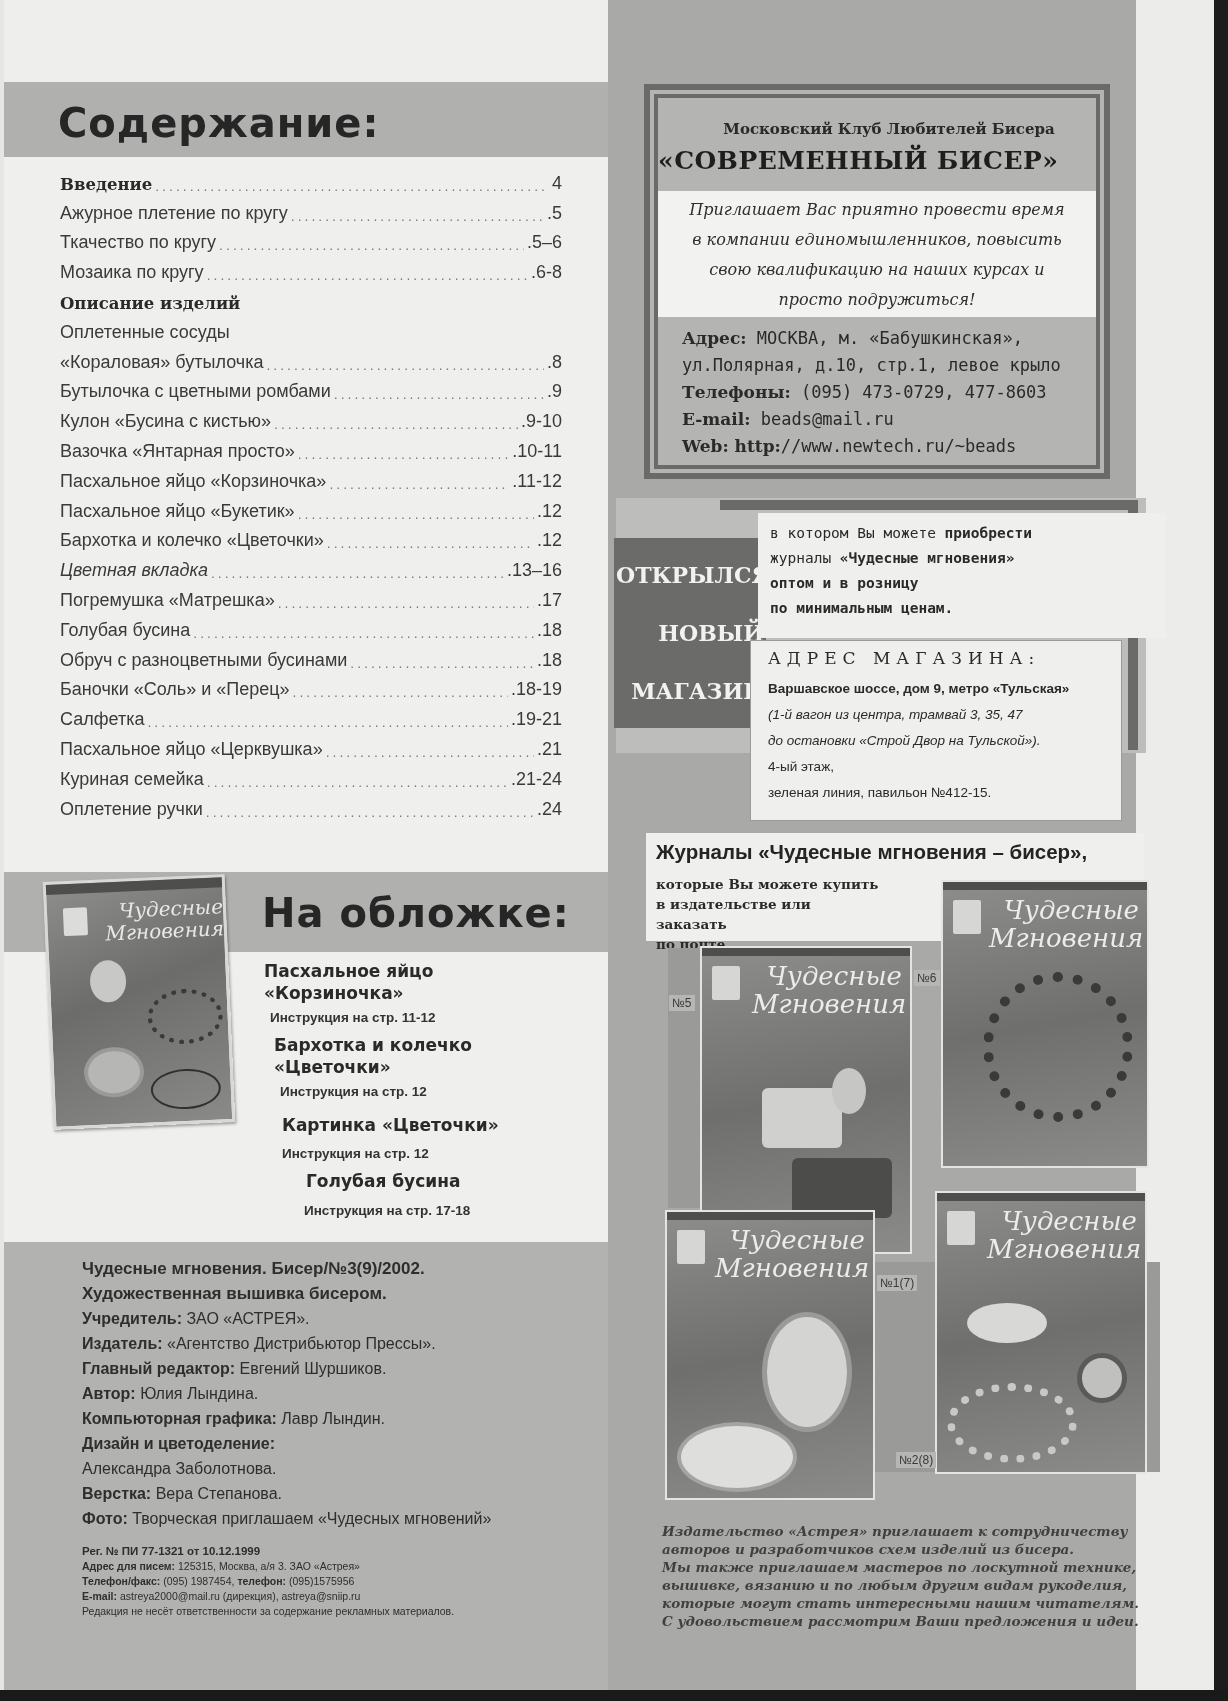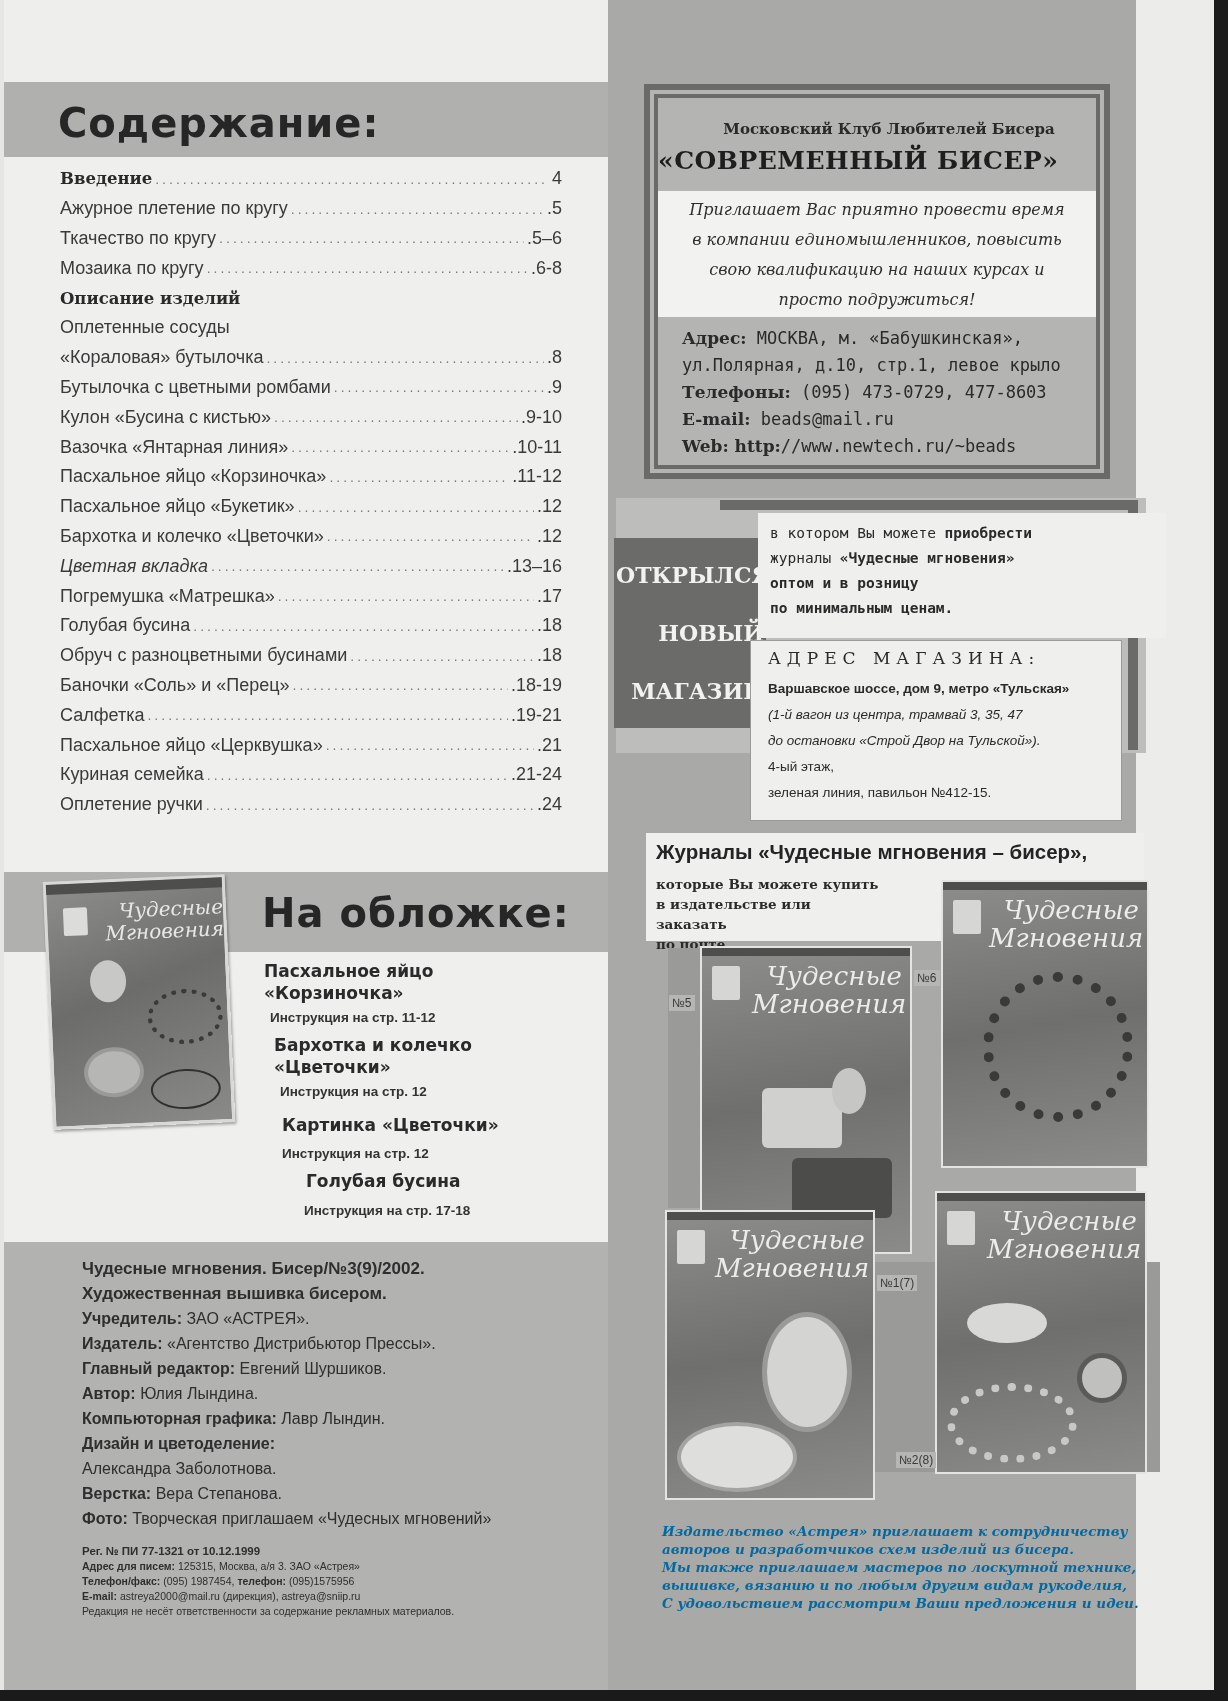--- a/index.html
+++ b/index.html
@@ -22,21 +22,21 @@
   
   #toc-band { left: 4px; top: 82px; width: 604px; height: 75px; background: #b0b0ae; }
   #toc-title {
     left: 58px; top: 100px;
     font-family: "DejaVu Sans", sans-serif; font-weight: bold;
     font-size: 40px; color: #262626; letter-spacing: 1px;
   }
   #toc-area { left: 4px; top: 157px; width: 604px; height: 715px; background: #efefed; }
   #toc-list { left: 60px; top: 164px; width: 502px; }
   .toc-row {
-    display: flex; align-items: center; height: 29.8px;
+    display: flex; align-items: flex-end; height: 29.8px;
     font-family: "Liberation Sans", sans-serif; font-size: 18px; color: #3a3a3a;
   }
   .toc-row .lbl { white-space: nowrap; }
   .toc-row .dots {
     flex: 1; overflow: hidden; white-space: nowrap; margin: 0 3px;
     color: #7a7a7a; font-size: 14px; letter-spacing: 3px;
   }
   .toc-row .dots::after { content: "....................................................................................................................................."; }
   .toc-row .pg { white-space: nowrap; }
   .toc-row.heading .lbl { font-family: "DejaVu Serif", serif; font-weight: bold; font-size: 16.5px; color: #2a2a2a; }
@@ -156,21 +156,21 @@
   .mag-no {
     position: absolute; background: #b6b6b4; color: #3a3a3a;
     font-family: "Liberation Sans", sans-serif; font-size: 12px; padding: 1px 3px;
   }
   #mag-bg-5 { left: 668px; top: 948px; width: 118px; height: 260px; background: #9a9a98; }
   #mag-bg-7 { left: 800px; top: 1262px; width: 360px; height: 210px; background: #9a9a98; }
 
   #journ-note {
     left: 662px; top: 1522px; width: 500px;
     font-family: "DejaVu Serif", serif; font-style: italic; font-weight: bold;
-    font-size: 13.5px; line-height: 18px; color: #0369a1;
+    font-size: 13.5px; line-height: 18px; color: #404040;
   }
 </style>
 </head>
 <body>
 
 <div class="abs" id="left-top-white"></div>
 <div class="abs" id="right-gray"></div>
 <div class="abs" id="right-white-strip"></div>
 <div class="abs" id="right-dark-edge"></div>
 <div class="abs" id="bottom-dark"></div>
@@ -214,21 +214,21 @@
       <span class="lbl">Бутылочка с цветными ромбами</span>
       <span class="dots"></span>
       <span class="pg">.9</span>
     </div>
     <div class="toc-row">
       <span class="lbl">Кулон «Бусина с кистью»</span>
       <span class="dots"></span>
       <span class="pg">.9-10</span>
     </div>
     <div class="toc-row">
-      <span class="lbl">Вазочка «Янтарная линия»</span>
+      <span class="lbl">Вазочка «Янтарная просто»</span>
       <span class="dots"></span>
       <span class="pg">.10-11</span>
     </div>
     <div class="toc-row">
       <span class="lbl">Пасхальное яйцо «Корзиночка»</span>
       <span class="dots"></span>
       <span class="pg">.11-12</span>
     </div>
     <div class="toc-row">
       <span class="lbl">Пасхальное яйцо «Букетик»</span>
@@ -431,14 +431,15 @@
   <div class="m-blob" style="left:140px; top:160px; width:50px; height:50px; background:#c0c0be; border:5px solid #5a5a58;"></div>
   <div class="m-blob" style="left:10px; top:190px; width:130px; height:80px; border:8px dotted #c8c8c6; background:transparent;"></div>
 </div>
 <div class="mag-no" style="left:896px; top:1452px;">№2(8)</div>
 
 <div class="abs" id="journ-note">
   <div>Издательство «Астрея» приглашает к сотрудничеству</div>
   <div>авторов и разработчиков схем изделий из бисера.</div>
   <div>Мы также приглашаем мастеров по лоскутной технике,</div>
   <div>вышивке, вязанию и по любым другим видам рукоделия,</div>
+  <div>которые могут стать интересными нашим читателям.</div>
   <div>С удовольствием рассмотрим Ваши предложения и идеи.</div>
 </div>
 
 </body></html>

